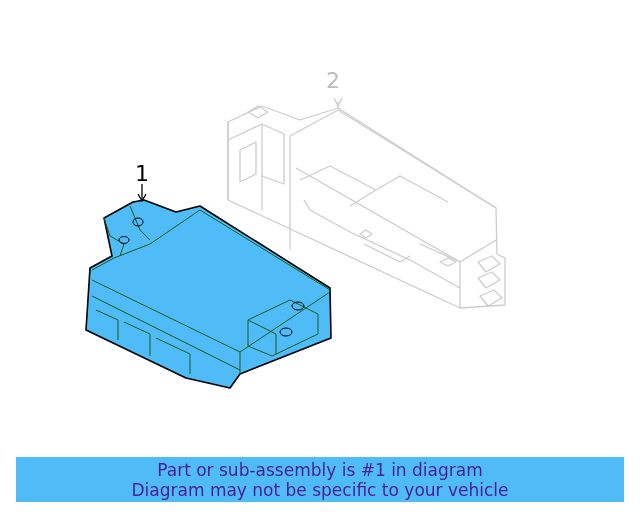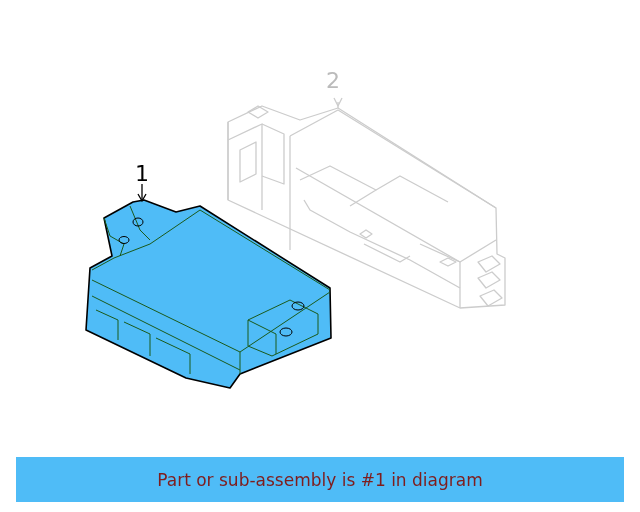--- a/index.html
+++ b/index.html
@@ -1,21 +1,21 @@
 <!DOCTYPE html>
 <html><head>
 <meta charset="utf-8">
 <style>
   html, body { margin:0; padding:0; background:#ffffff; }
   body { width:640px; height:512px; position:relative; overflow:hidden; font-family:"DejaVu Sans", sans-serif; }
   #diagram { position:absolute; left:0; top:0; width:640px; height:450px; }
   .callout { font-family:"DejaVu Sans", sans-serif; font-size:22px; }
   #banner { position:absolute; left:16px; top:457px; width:608px; height:45px; background:#4FBCF7;
             display:flex; flex-direction:column; align-items:center; justify-content:center;
-            color:#7f1d1d; font-size:17px; line-height:20px; }
+            color:#4c1d95; font-size:17px; line-height:20px; }
 </style>
 </head>
 <body>
 
 <svg id="diagram" viewBox="0 0 640 450" xmlns="http://www.w3.org/2000/svg">
 
   <g fill="none" stroke="#cccccc" stroke-width="1.3" stroke-linejoin="round">
     <path d="M228,122 L262,106 L300,120 L338,108 L496,208 L497,254 L505,258 L505,305 L460,308 L228,200 Z"></path>
     <path d="M228,122 L228,200"></path>
     <path d="M228,140 L262,124 L262,210"></path>
@@ -62,13 +62,14 @@
   </g>
   <g stroke="#000" stroke-width="1.3" fill="none">
     <path d="M142,184 L142,200"></path>
     <path d="M138,194 L142,201 L146,194"></path>
   </g>
   <text class="callout" x="135" y="181" fill="#000">1</text>
 </svg>
 
 <div id="banner">
   <div>Part or sub-assembly is #1 in diagram</div>
+  <div>Diagram may not be specific to your vehicle</div>
 </div>
 
 </body></html>

